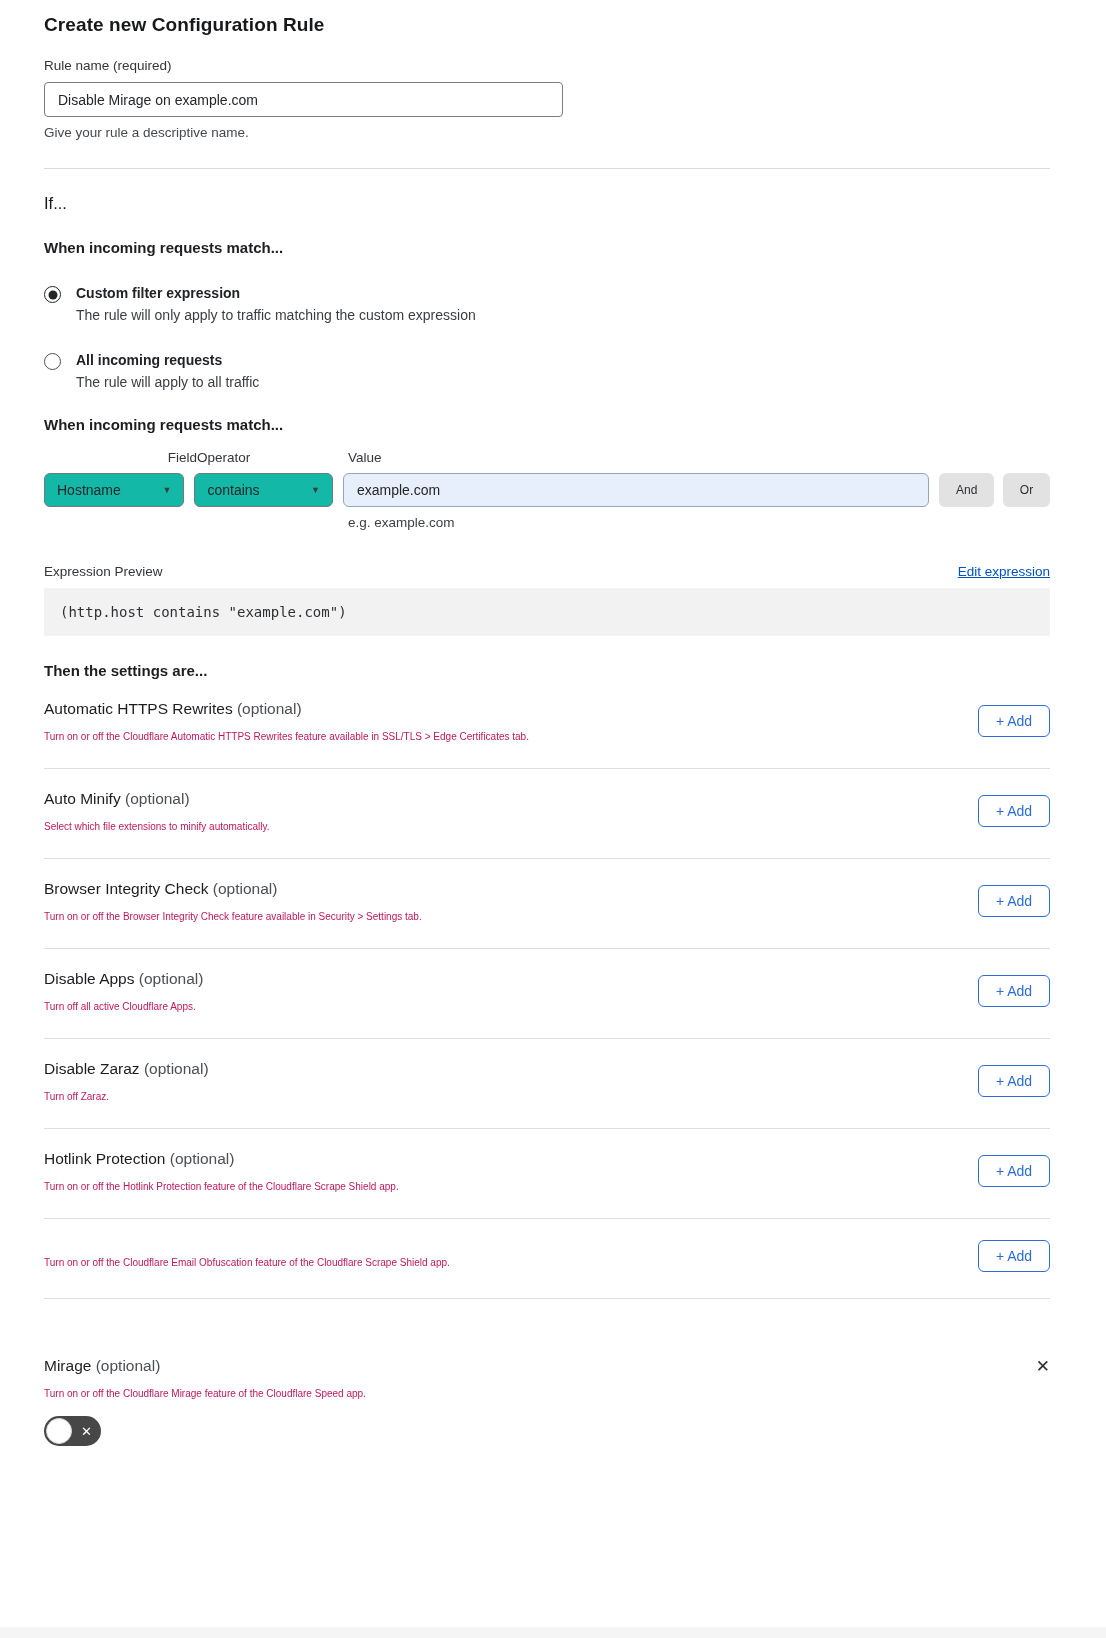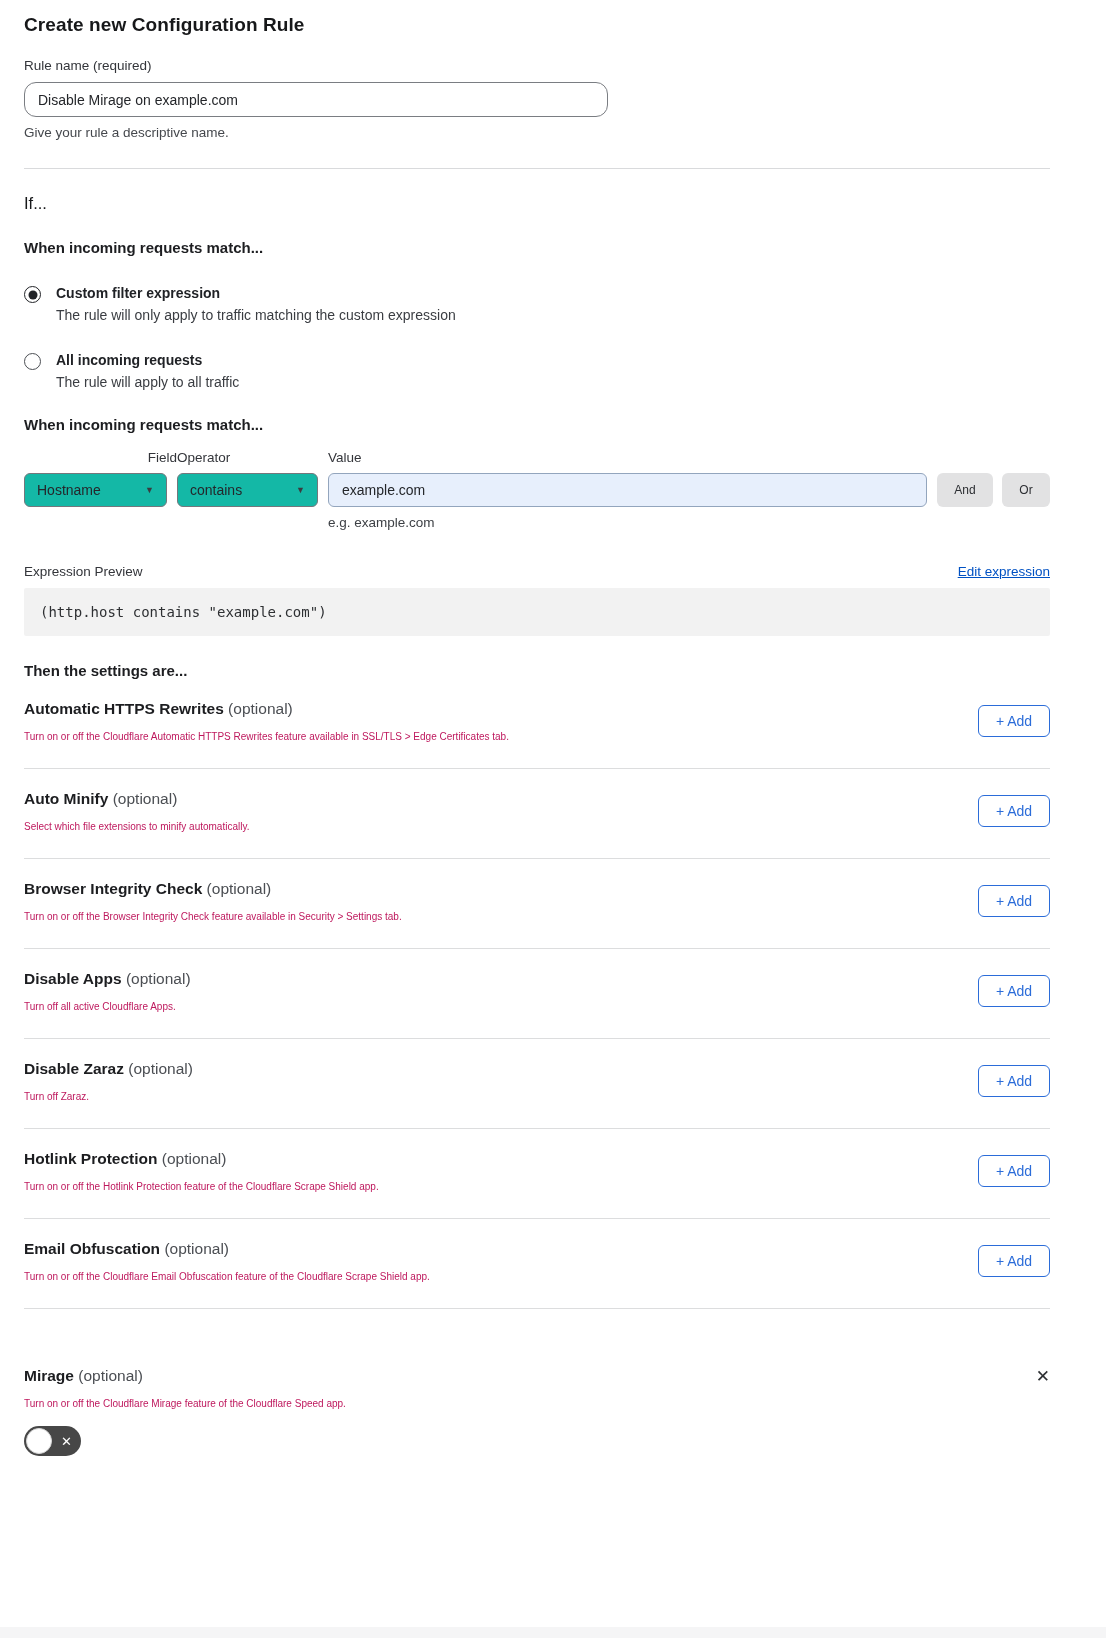--- a/index.html
+++ b/index.html
@@ -5,29 +5,29 @@
   * { margin: 0; padding: 0; box-sizing: border-box; }
   html, body { width: 1106px; }
   body {
     height: 1638px;
     background: #ffffff;
     font-family: "Liberation Sans", sans-serif;
     color: #1f2023;
     position: relative;
     overflow: hidden;
   }
-  .container { padding: 14px 56px 0 24px; }
+  .container { padding: 14px 56px 0 24px; margin-left: 20px; }
 
   h1.page-title { font-size: 19px; font-weight: bold; color: #17181a; letter-spacing: 0.1px; }
 
   .field-label { font-size: 13.5px; color: #33353a; margin-top: 22px; }
   .rule-name-input {
     margin-top: 9px;
-    width: 584px; height: 35px;
-    border: 1px solid #7a7d82; border-radius: 12px;
+    width: 519px; height: 35px;
+    border: 1px solid #7a7d82; border-radius: 4px;
     padding: 0 13px; font-size: 14px; color: #24262a;
     font-family: "Liberation Sans", sans-serif;
     background: #fff; outline: none; display: block;
   }
   .help-text { font-size: 13.5px; color: #45484d; margin-top: 8px; }
 
   .divider-full { border: none; border-top: 1px solid #d9dadc; margin-top: 28px; }
 
   h2.if-heading { font-size: 16.5px; font-weight: normal; margin-top: 25px; color: #17181a; }
   h3.match-heading { font-size: 15px; font-weight: bold; margin-top: 26px; color: #1d1e21; }
@@ -86,21 +86,21 @@
   }
 
   h3.then-heading { font-size: 15px; font-weight: bold; margin-top: 26px; color: #1d1e21; }
 
   .setting-row {
     display: flex; justify-content: space-between; align-items: center;
     border-bottom: 1px solid #dcddde;
     padding: 21px 0 26px 0;
   }
   .setting-title-line { font-size: 15.5px; }
-  .setting-name { font-weight: bold; color: #1c1d20; }
+  .setting-name { font-weight: normal; color: #1c1d20; }
   .optional { color: #4b4e53; font-weight: normal; }
   .setting-desc { font-size: 10px; color: #be185d; margin-top: 13px; }
   .add-btn {
     width: 72px; height: 32px; background: #fff;
     border: 1px solid #2b6cd9; border-radius: 6px;
     color: #2b6cd9; font-size: 14px; cursor: pointer;
     font-family: "Liberation Sans", sans-serif; flex: 0 0 auto;
   }
 
   .mirage-section { border-bottom: none; padding-top: 58px; display: block; }
@@ -243,23 +243,20 @@
       <div class="setting-title-line">
         <span class="setting-name">Hotlink Protection</span><span class="optional"> (optional)</span>
       </div>
       <p class="setting-desc">Turn on or off the Hotlink Protection feature of the Cloudflare Scrape Shield app.</p>
     </div>
     <button class="add-btn">+ Add</button>
   </section>
 
   <section class="setting-row">
     <div class="setting-text">
-      <div class="setting-title-line">
-        <span class="setting-name">Email Obfuscation</span><span class="optional"> (optional)</span>
-      </div>
       <p class="setting-desc">Turn on or off the Cloudflare Email Obfuscation feature of the Cloudflare Scrape Shield app.</p>
     </div>
     <button class="add-btn">+ Add</button>
   </section>
 
   <section class="setting-row mirage-section">
     <div class="mirage-header">
       <div class="setting-title-line">
         <span class="setting-name">Mirage</span><span class="optional"> (optional)</span>
       </div>

